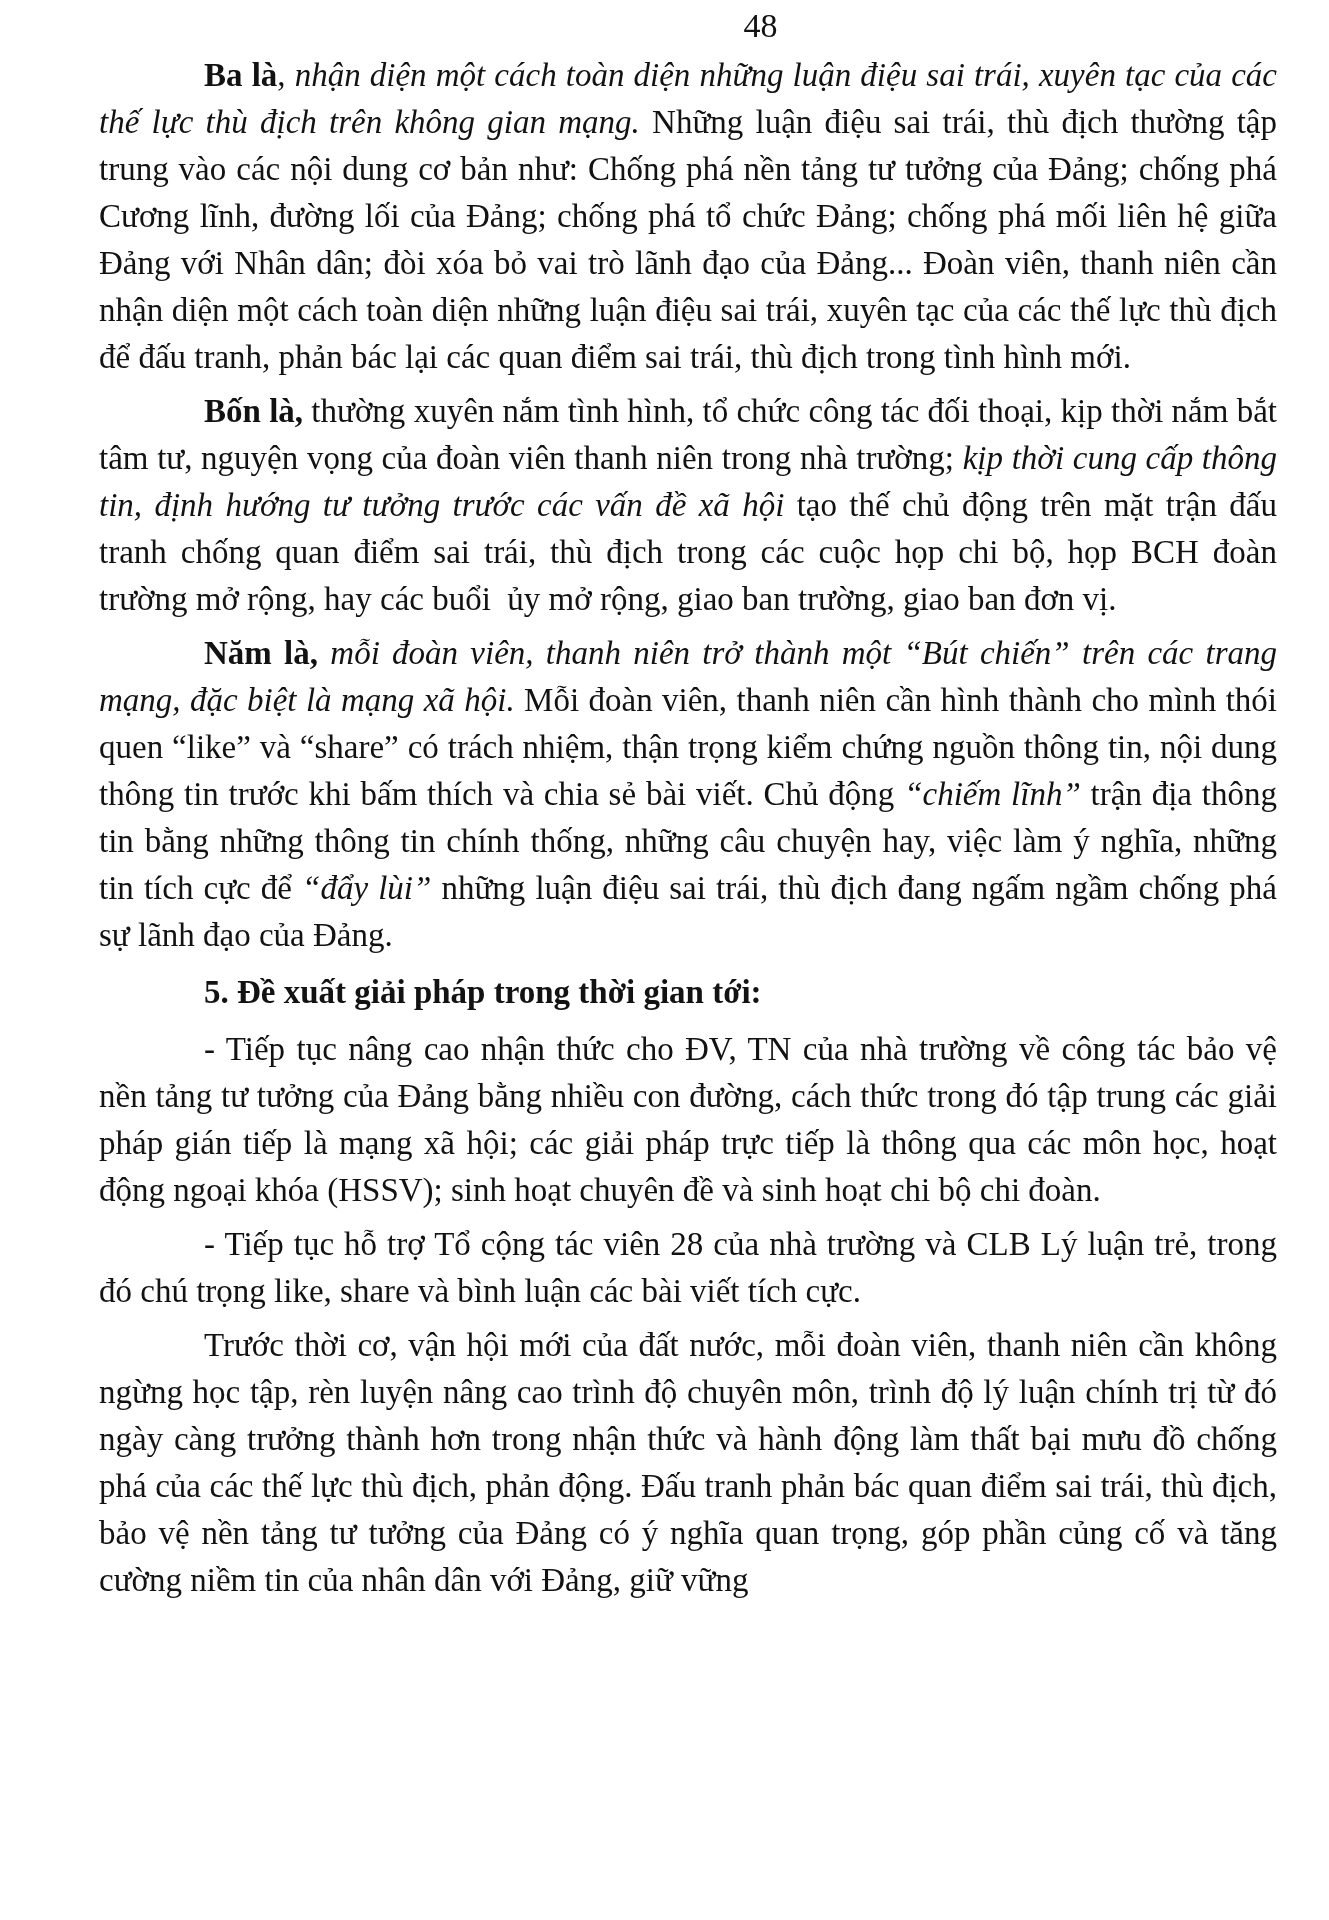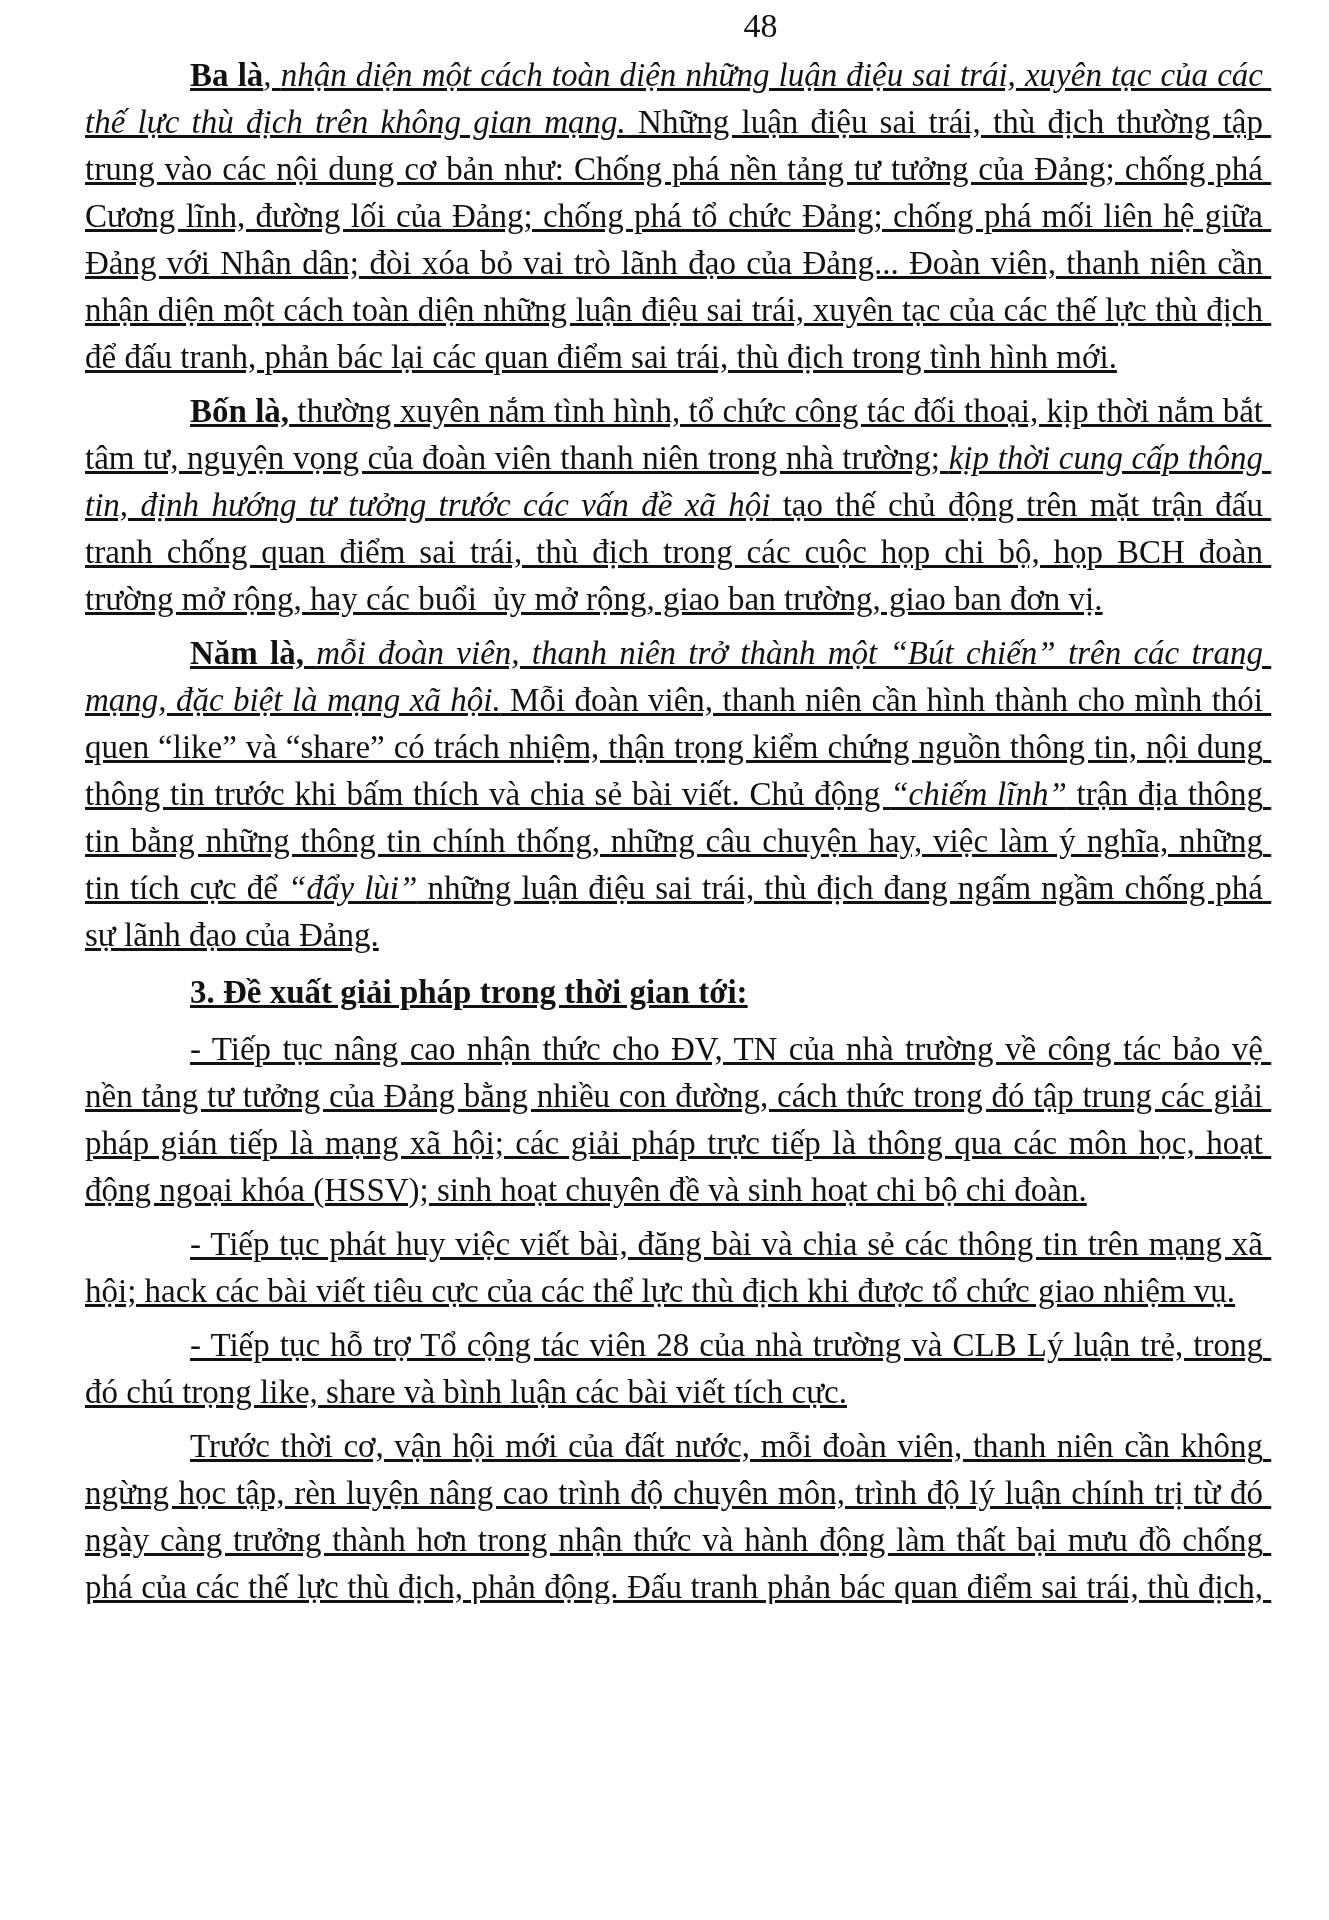--- a/index.html
+++ b/index.html
@@ -22,23 +22,22 @@
     left: 0;
     right: 0;
     padding-left: 192px; 
     text-align: center;
     font-size: 34px;
     line-height: 44px;
   }
   .doc-body {
     position: absolute;
     top: 52px;
-    left: 85px;
+    left: 99px;
     width: 1178px;
-    text-decoration: underline;
   }
   p.para {
     margin: 0 0 7px 0;
     font-size: 33px;
     line-height: 47px;
     text-align: justify;
     text-indent: 105px;
   }
   p.para.heading {
     margin-top: 10px;
@@ -50,19 +49,18 @@
 </style>
 </head>
 <body>
 
 <div class="page">
   <div class="page-number">48</div>
   <div class="doc-body">
       <p class="para body"><span class="run b">Ba là</span><span class="run">, </span><span class="run i">nhận diện một cách toàn diện những luận điệu sai trái, xuyên tạc của các thế lực thù địch trên không gian mạng.</span><span class="run"> Những luận điệu sai trái, thù địch thường tập trung vào các nội dung cơ bản như: Chống phá nền tảng tư tưởng của Đảng; chống phá Cương lĩnh, đường lối của Đảng; chống phá tổ chức Đảng; chống phá mối liên hệ giữa Đảng với Nhân dân; đòi xóa bỏ vai trò lãnh đạo của Đảng... Đoàn viên, thanh niên cần nhận diện một cách toàn diện những luận điệu sai trái, xuyên tạc của các thế lực thù địch để đấu tranh, phản bác lại các quan điểm sai trái, thù địch trong tình hình mới.</span></p>
       <p class="para body"><span class="run b">Bốn là,</span><span class="run"> thường xuyên nắm tình hình, tổ chức công tác đối thoại, kịp thời nắm bắt tâm tư, nguyện vọng của đoàn viên thanh niên trong nhà trường; </span><span class="run i">kịp thời cung cấp thông tin, định hướng tư tưởng trước các vấn đề xã hội</span><span class="run"> tạo thế chủ động trên mặt trận đấu tranh chống quan điểm sai trái, thù địch trong các cuộc họp chi bộ, họp BCH đoàn trường mở rộng, hay các buổi  ủy mở rộng, giao ban trường, giao ban đơn vị.</span></p>
       <p class="para body"><span class="run b">Năm là,</span><span class="run"> </span><span class="run i">mỗi đoàn viên, thanh niên trở thành một “Bút chiến” trên các trang mạng, đặc biệt là mạng xã hội.</span><span class="run"> Mỗi đoàn viên, thanh niên cần hình thành cho mình thói quen “like” và “share” có trách nhiệm, thận trọng kiểm chứng nguồn thông tin, nội dung thông tin trước khi bấm thích và chia sẻ bài viết. Chủ động </span><span class="run i">“chiếm lĩnh”</span><span class="run"> trận địa thông tin bằng những thông tin chính thống, những câu chuyện hay, việc làm ý nghĩa, những tin tích cực để </span><span class="run i">“đẩy lùi”</span><span class="run"> những luận điệu sai trái, thù địch đang ngấm ngầm chống phá sự lãnh đạo của Đảng.</span></p>
-      <p class="para heading"><span class="run b">3. Đề xuất giải pháp trong thời gian tới:</span></p>
+      <p class="para heading"><span class="run b">5. Đề xuất giải pháp trong thời gian tới:</span></p>
       <p class="para body"><span class="run">- Tiếp tục nâng cao nhận thức cho ĐV, TN của nhà trường về công tác bảo vệ nền tảng tư tưởng của Đảng bằng nhiều con đường, cách thức trong đó tập trung các giải pháp gián tiếp là mạng xã hội; các giải pháp trực tiếp là thông qua các môn học, hoạt động ngoại khóa (HSSV); sinh hoạt chuyên đề và sinh hoạt chi bộ chi đoàn.</span></p>
-      <p class="para body"><span class="run">- Tiếp tục phát huy việc viết bài, đăng bài và chia sẻ các thông tin trên mạng xã hội; hack các bài viết tiêu cực của các thể lực thù địch khi được tổ chức giao nhiệm vụ.</span></p>
       <p class="para body"><span class="run">- Tiếp tục hỗ trợ Tổ cộng tác viên 28 của nhà trường và CLB Lý luận trẻ, trong đó chú trọng like, share và bình luận các bài viết tích cực.</span></p>
       <p class="para body"><span class="run">Trước thời cơ, vận hội mới của đất nước, mỗi đoàn viên, thanh niên cần không ngừng học tập, rèn luyện nâng cao trình độ chuyên môn, trình độ lý luận chính trị từ đó ngày càng trưởng thành hơn trong nhận thức và hành động làm thất bại mưu đồ chống phá của các thế lực thù địch, phản động. Đấu tranh phản bác quan điểm sai trái, thù địch, bảo vệ nền tảng tư tưởng của Đảng có ý nghĩa quan trọng, góp phần củng cố và tăng cường niềm tin của nhân dân với Đảng, giữ vững</span></p>
     </div>
 </div>
 
 </body></html>

